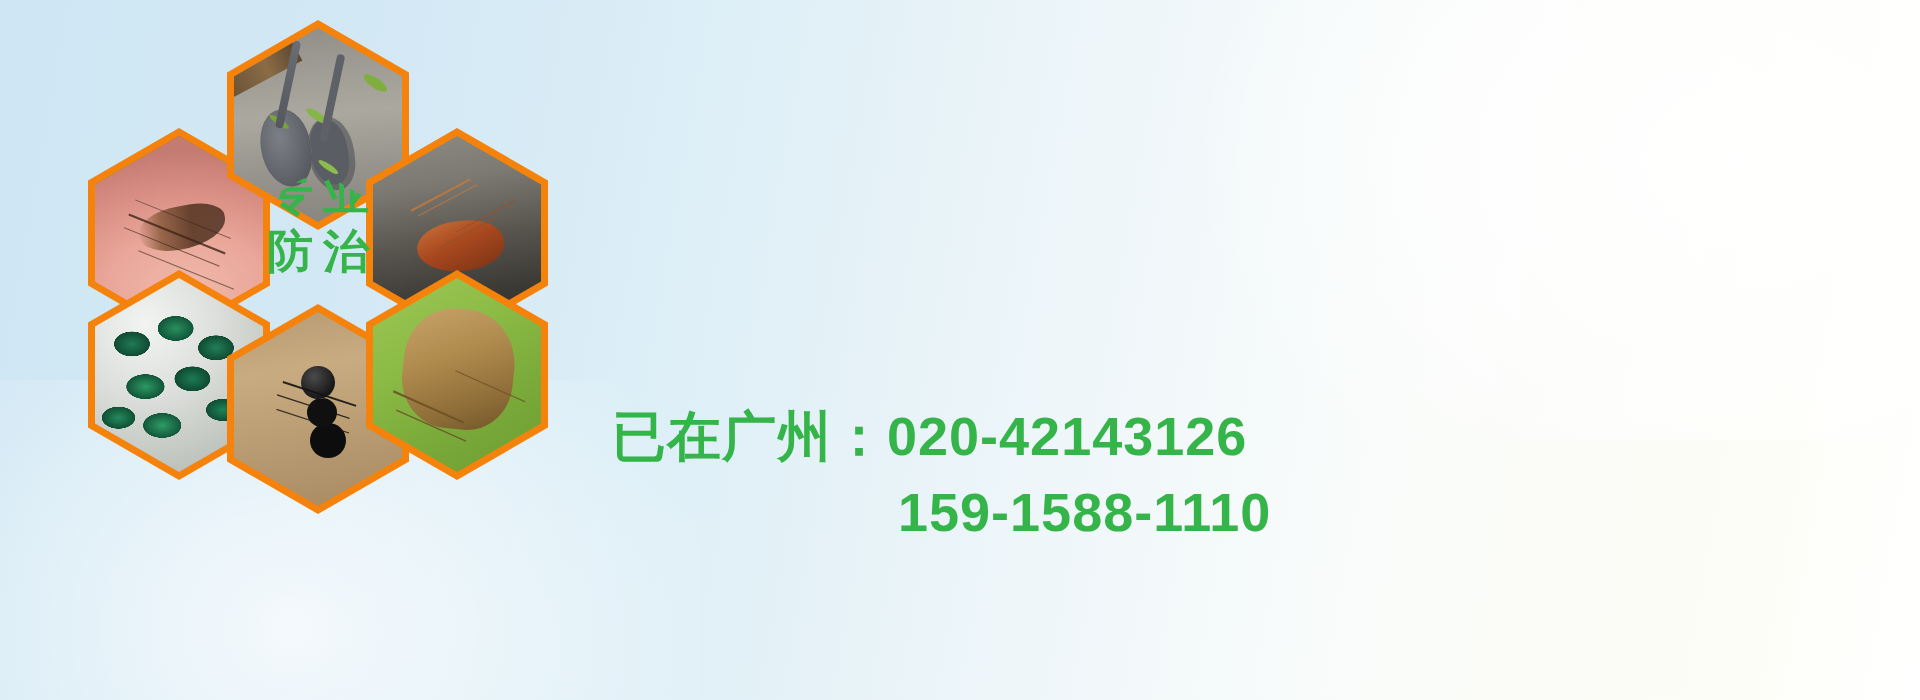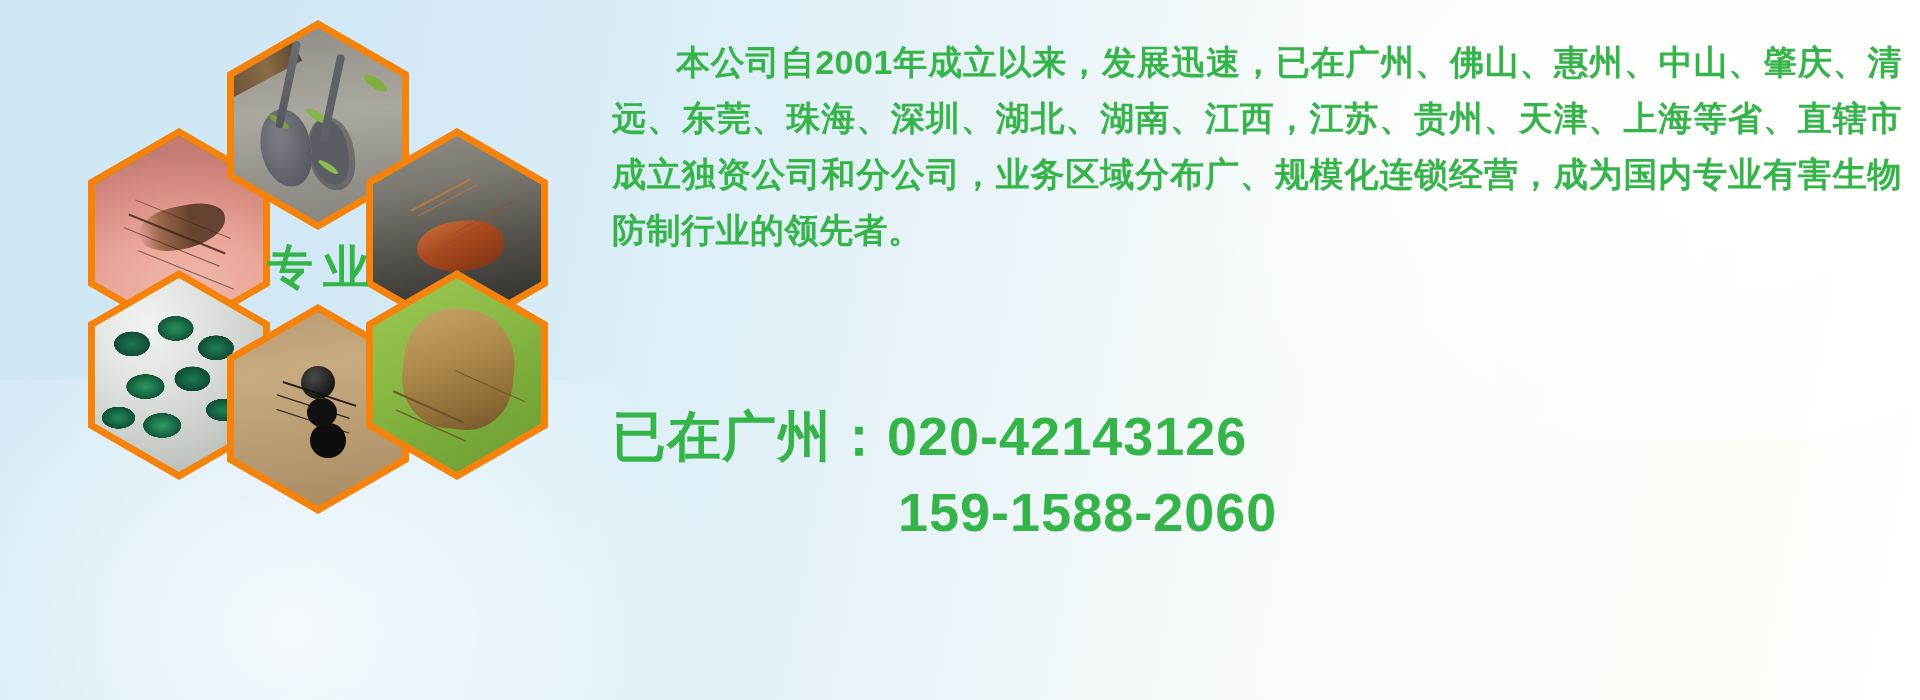--- a/index.html
+++ b/index.html
@@ -91,21 +91,20 @@
   .hx-center {
     background: transparent;
   }
   .hx-center .hex-inner { background: transparent; }
   .center-text {
     position: absolute;
     inset: 0;
     display: flex;
     flex-direction: column;
     align-items: center;
-    justify-content: center;
     gap: 12px;
   }
   .center-text span {
     color: #35b44a;
     font-size: 46px;
     font-weight: bold;
     letter-spacing: 10px;
     text-indent: 10px;
     line-height: 1;
     white-space: nowrap;
@@ -352,32 +351,30 @@
     <div class="hex hx-stinkbug">
       <div class="hex-inner">
         <div class="ph art-stinkbug"></div>
       </div>
     </div>
 
     <div class="hex hx-center">
       <div class="hex-inner">
         <div class="center-text">
           <span>专业</span>
+          <span>防治</span>
         </div>
       </div>
     </div>
 
   </div>
 
-  <div id="copy">
-    <p id="intro">本公司自2001年成立以来，发展迅速，已在广州、佛山、惠州、中山、肇庆、清远、东莞、珠海、深圳、湖北、湖南、江西，江苏、贵州、天津、上海等省、直辖市成立独资公司和分公司，业务区域分布广、规模化连锁经营，成为国内专业有害生物防制行业的领先者。</p>
-  </div>
 
   <div id="contact">
     <div class="contact-line-1">
       <span>已在广州：</span><span>020-42143126</span>
     </div>
     <div class="contact-line-2">
-      <span>159-1588-2060</span>
+      <span>159-1588-1110</span>
     </div>
   </div>
 
 </div>
 
 </body></html>

